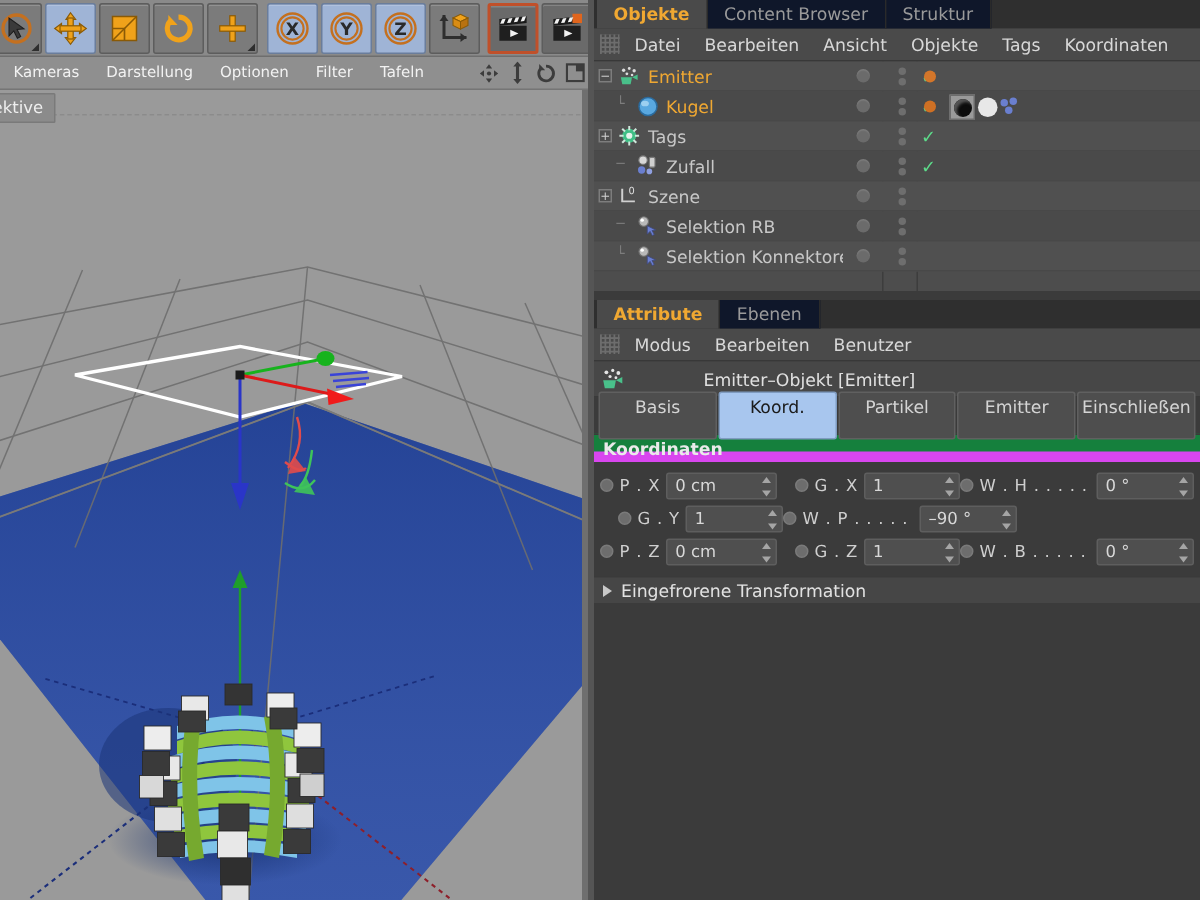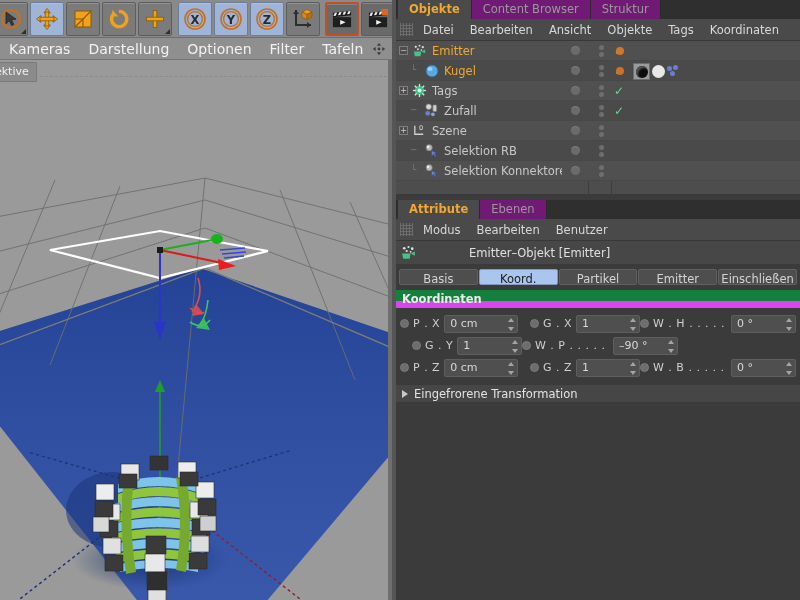--- a/index.html
+++ b/index.html
@@ -39,21 +39,21 @@
   }
   .sep { width: 6px; }
   .tbtn svg { display: block; }
   .tbtn.framed { border: 2px solid #c0502a; }
 
   
   .vmenu {
     position: absolute; left: 0; top: 38px; width: 396px; height: 22px;
     background: #8f8f8f;
     display: flex; align-items: center;
-    font-size: 14px; color: #f2f2f2;
+    font-size: 10px; color: #f2f2f2;
     border-bottom: 1px solid #757575;
   }
   .vmenu .mi { padding: 0 9px; white-space: nowrap; line-height: 22px; }
   .vmenu .spacer { flex: 1; }
   .vmenu .ricons { display: flex; align-items: center; gap: 6px; padding-right: 6px; }
 
   
   .viewport {
     position: absolute; left: 0; top: 60px; width: 392px; height: 540px;
     overflow: hidden; background: #9a9a9a;
@@ -84,21 +84,21 @@
     position: absolute; left: 396px; top: 0; width: 404px; height: 600px;
     background: #3b3b3b;
   }
   .tabstrip {
     height: 19px; background: #2f2f2f;
     display: flex; align-items: flex-end; padding-left: 2px;
   }
   .tab {
     height: 19px; line-height: 19px;
     padding: 0 11px; font-size: 11.5px;
-    color: #9a9a9a; background: #701a75;
+    color: #9a9a9a; background: #0f172a;
     border-right: 1px solid #2a2a2a;
     white-space: nowrap;
   }
   .tab.sel { color: #f0a832; background: #4a4a4a; font-weight: bold; }
   .menubar {
     height: 22px; background: #4a4a4a;
     display: flex; align-items: center;
     border-bottom: 1px solid #383838;
   }
   .grip {
@@ -160,21 +160,21 @@
   .objhead {
     height: 24px; background: #474747; display: flex; align-items: center;
     padding-left: 4px; border-bottom: 1px solid #3a3a3a; gap: 47px;
   }
   .objhead .name { font-size: 11.5px; color: #e0e0e0; margin-left: 5px; }
   .attrtabs {
     height: 24px; display: flex; align-items: center; gap: 1px;
     padding: 2px 3px; background: #3b3b3b;
   }
   .atab {
-    flex: 1; height: 16px; line-height: 19px; text-align: center;
+    flex: 1; height: 32px; line-height: 19px; text-align: center;
     font-size: 11.5px; color: #d4d4d4;
     background: #4e4e4e; border: 1px solid #606060; border-radius: 2px;
     white-space: nowrap;
   }
   .atab.sel { background: #a8c6ee; color: #1b1b1b; border-color: #7f9bc0; }
   .secthead {
     height: 19px; background: #15803d; color: #eaeaea;
     font-size: 11.5px; font-weight: bold; line-height: 19px;
     padding-left: 6px; border-top: 1px solid #3a3a3a;
     border-bottom: 7px solid #d946ef;

